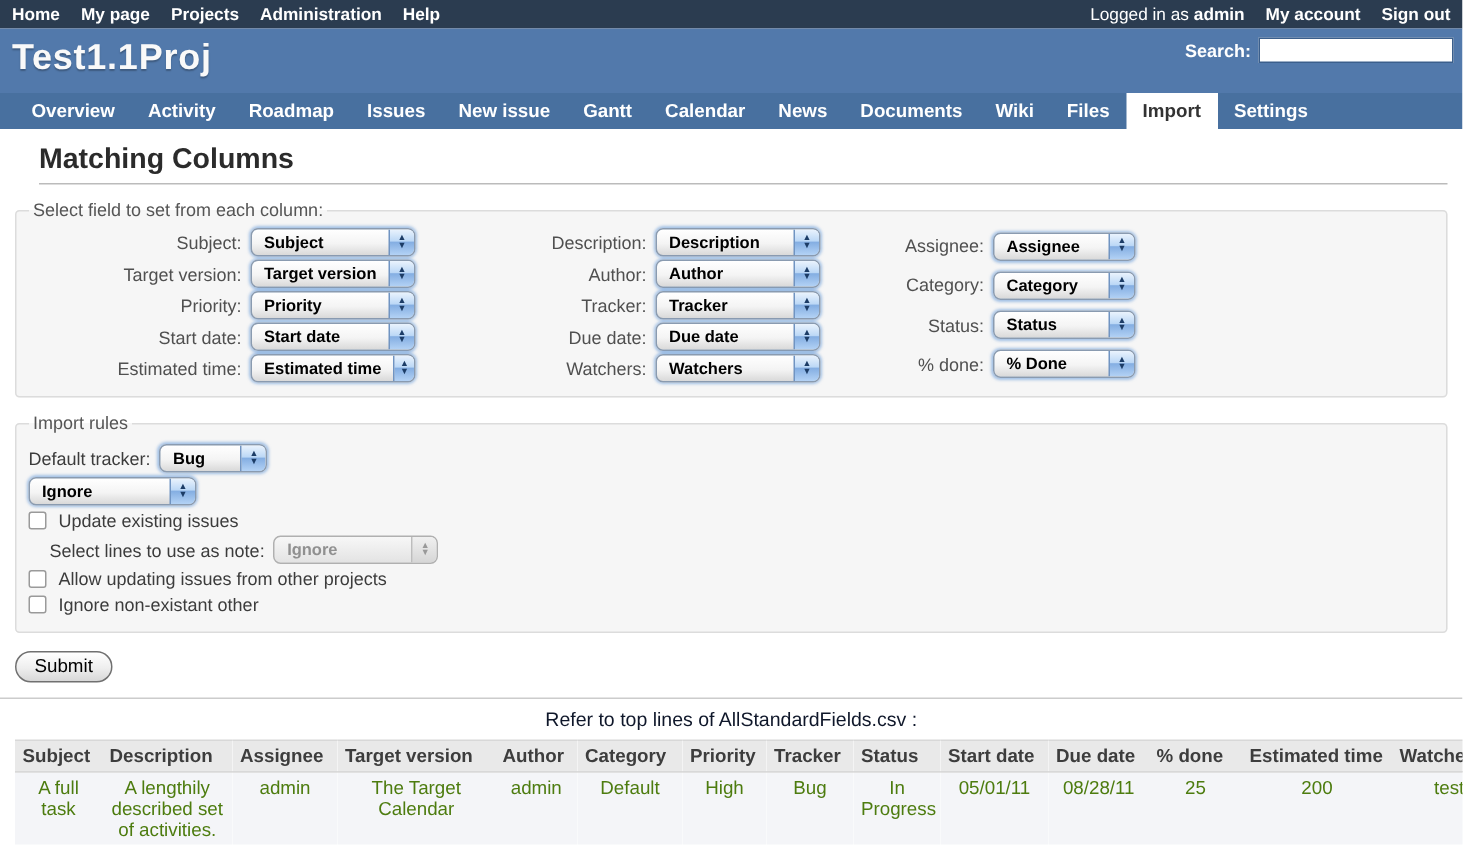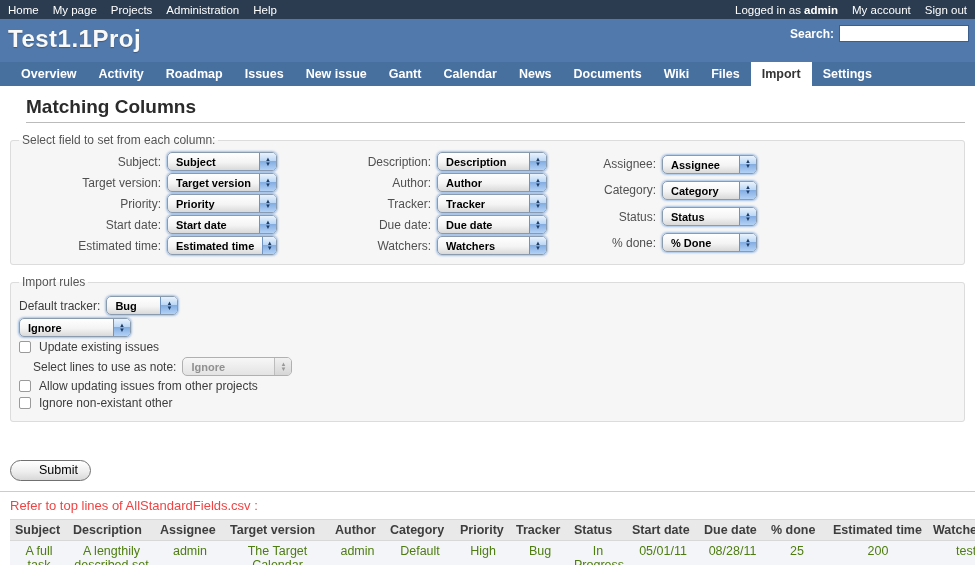--- a/index.html
+++ b/index.html
@@ -2,21 +2,21 @@
 <html><head>
 <meta charset="utf-8">
 <style>
   * { margin:0; padding:0; box-sizing:border-box; }
   html,body { width:975px; height:565px; overflow:hidden; background:#fff;
     font-family:"Liberation Sans","DejaVu Sans",sans-serif; }
 
   
   .top-menu { background:#2b3c50; height:19px; display:flex; align-items:center;
     padding:0 8px; font-size:11.5px; color:#fff; }
-  .top-menu a { color:#fff; text-decoration:none; font-weight:normal; }
+  .top-menu a { color:#fff; text-decoration:none; font-weight:bold; }
   .tm-left { display:flex; gap:14px; flex:1; }
   .tm-right { display:flex; gap:14px; align-items:center; }
   .tm-loggedin { font-weight:normal; }
   .tm-loggedin b { font-weight:bold; }
 
   
   .header { background:#5279ab; height:43px; position:relative; }
   .project-title { position:absolute; left:8px; top:6px; color:#f9f9f9;
     font-size:24px; font-weight:bold; letter-spacing:0.5px;
     text-shadow:0 1px 1px rgba(0,0,0,.25); }
@@ -73,27 +73,27 @@
   
   .rules-row { margin:3px 0; display:flex; align-items:center; gap:6px; flex-wrap:nowrap; }
   .rules-row.indent1 { margin-left:14px; }
   .rules-row.indent2 { margin-left:0; }
   .cbx { width:12px; height:12px; border:1px solid #9a9a9a; border-radius:2px; background:#fff;
     appearance:none; -webkit-appearance:none; margin:0 2px 0 0; }
   .rules-text { color:#3c3c3c; }
 
   
   .submit-wrap { margin:12px 0 10px 0; }
-  .btn-submit { border:1px solid #707070; border-radius:11px; padding:2px 12px 3px 28px;
+  .btn-submit { border:1px solid #707070; border-radius:11px; padding:2px 12px 3px 12px;
     font-size:12.5px; color:#000; background:linear-gradient(180deg,#fff 0%,#eee 55%,#d8d8d8 100%);
-    font-family:inherit;margin-top:26px; }
+    font-family:inherit; }
 
   hr.sep { border:0; border-top:1px solid #ccc; margin:4px -10px 6px -10px; }
 
-  .csv-caption { font-size:13px; color:#ef4444; margin:4px 0 6px 0; }
+  .csv-caption { font-size:13px; color:#0f172a; margin:4px 0 6px 0;text-align:center; }
 
   
   .preview-table { border-collapse:collapse; table-layout:fixed; width:1015px; font-size:12.5px; }
   .preview-table th { background:#e9e9e9; text-align:left; font-weight:bold; color:#3d3d3d;
     padding:3px 5px; border-top:1px solid #d8d8d8; border-bottom:1px solid #d8d8d8;
     white-space:nowrap; overflow:hidden; }
   .preview-table td { padding:3px 5px; vertical-align:top; color:#4d7c0f; overflow:hidden;text-align:center; }
   .preview-table tr.odd td { background:#f4f5f8; }
 </style>
 </head>

